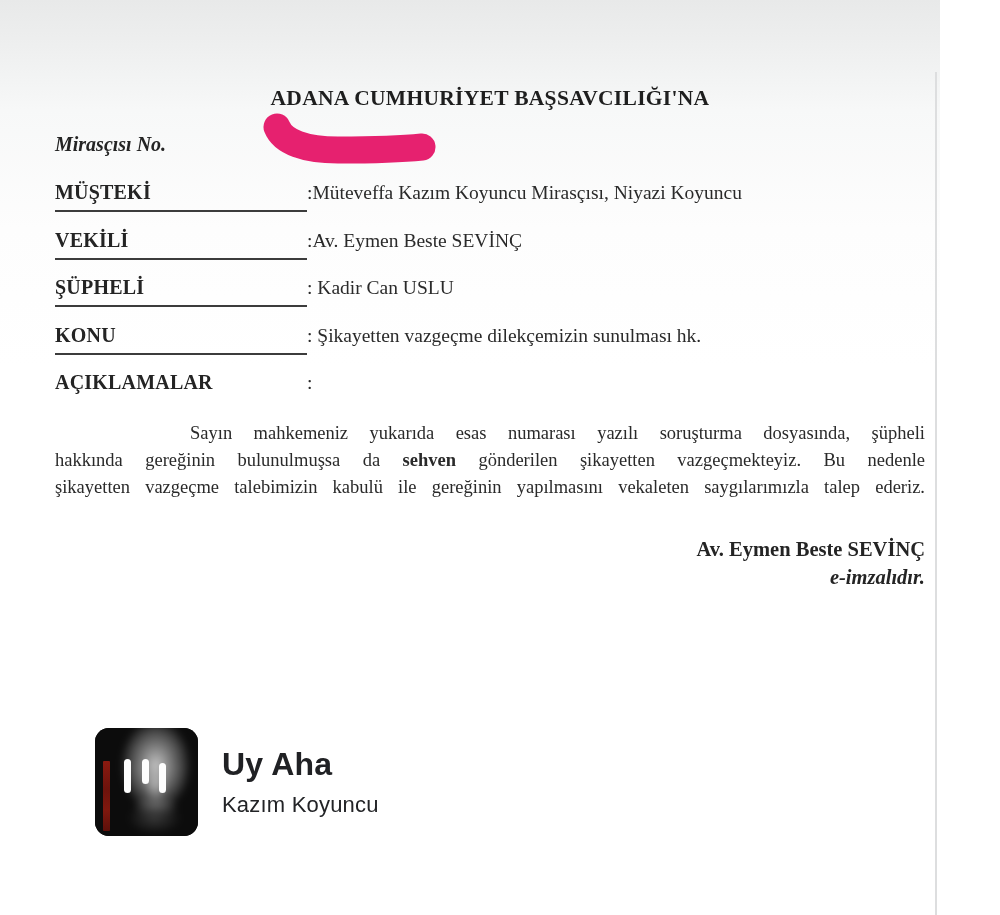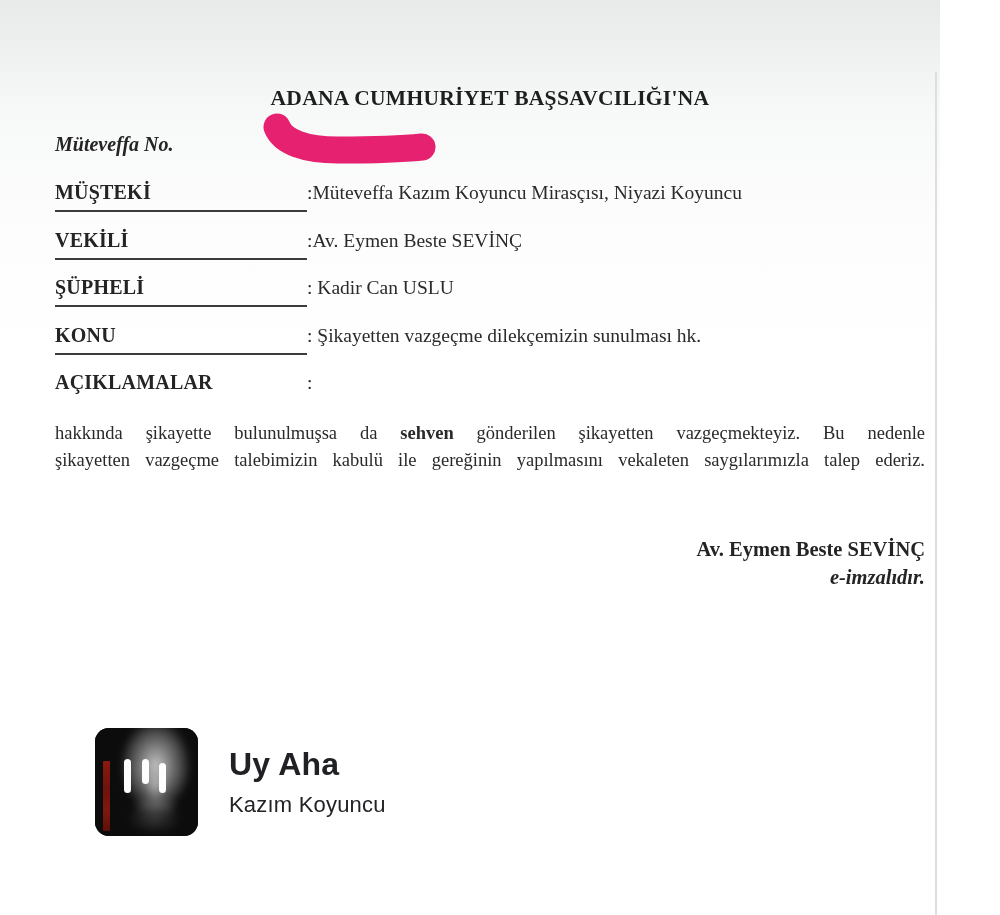--- a/index.html
+++ b/index.html
@@ -77,33 +77,33 @@
   }
   .album-spine {
     position:absolute; left:8px; top:33px; width:7px; height:70px;
     background:linear-gradient(180deg,#8a1a10 0%,#6e130c 40%,#7f180e 70%,#5f100a 100%);
     border-radius:1px;
   }
   .eq-bar { position:absolute; background:#fdfdfd; width:7px; border-radius:4px; }
   .eq-bar.b1 { left:29px; top:31px; height:34px; }
   .eq-bar.b2 { left:47px; top:31px; height:25px; }
   .eq-bar.b3 { left:64px; top:35px; height:30px; }
-  .music-text { margin-left:31px; }
+  .music-text { margin-left:24px; }
   .track-title { font-size:32px; font-weight:700; color:#202124; letter-spacing:.2px; }
   .track-artist { font-size:22px; font-weight:400; color:#222326; margin-top:9px; letter-spacing:.2px; }
 </style>
 </head>
 <body>
 
 <div class="page">
   <div class="page-edge-line"></div>
 
   <div class="doc-title">ADANA CUMHURİYET BAŞSAVCILIĞI'NA</div>
 
-  <div class="sorusturma">Müteveffa No.</div>
+  <div class="sorusturma">Mirasçısı No.</div>
 
   <svg class="redaction" viewBox="0 0 175 62">
     <path d="M 15 22 C 21 37, 43 45, 76 45 C 111 45, 141 44, 160 42" fill="none" stroke="#e6216f" stroke-width="27" stroke-linecap="round"></path>
   </svg>
 
   <div class="rows">
     <div class="field-row">
       <span class="field-label">MÜŞTEKİ</span><span class="field-value">:Müteveffa Kazım Koyuncu Mirasçısı, Niyazi Koyuncu</span>
     </div>
     <div class="field-row">
@@ -114,21 +114,22 @@
     </div>
     <div class="field-row">
       <span class="field-label">KONU</span><span class="field-value">: Şikayetten vazgeçme dilekçemizin sunulması hk.</span>
     </div>
     <div class="field-row no-underline">
       <span class="field-label">AÇIKLAMALAR</span><span class="field-value">:</span>
     </div>
   </div>
 
   <div class="body-par">
-    <div class="par-line"><span>hakkında şikayette bulunulmuşsa  da</span> <span class="kw">sehven</span> <span>gönderilen şikayetten vazgeçmekteyiz. Bu nedenle</span></div>
+    <div class="par-line first">Sayın mahkemeniz yukarıda esas numarası yazılı soruşturma dosyasında, şüpheli</div>
+    <div class="par-line"><span>hakkında gereğinin bulunulmuşsa  da</span> <span class="kw">sehven</span> <span>gönderilen şikayetten vazgeçmekteyiz. Bu nedenle</span></div>
     <div class="par-line">şikayetten vazgeçme talebimizin kabulü ile gereğinin yapılmasını vekaleten saygılarımızla talep ederiz.</div>
   </div>
 
   <div class="signature">
     <div>Av. Eymen Beste SEVİNÇ</div>
     <div class="e-imza">e-imzalıdır.</div>
   </div>
 
   <div class="music">
     <div class="album">

